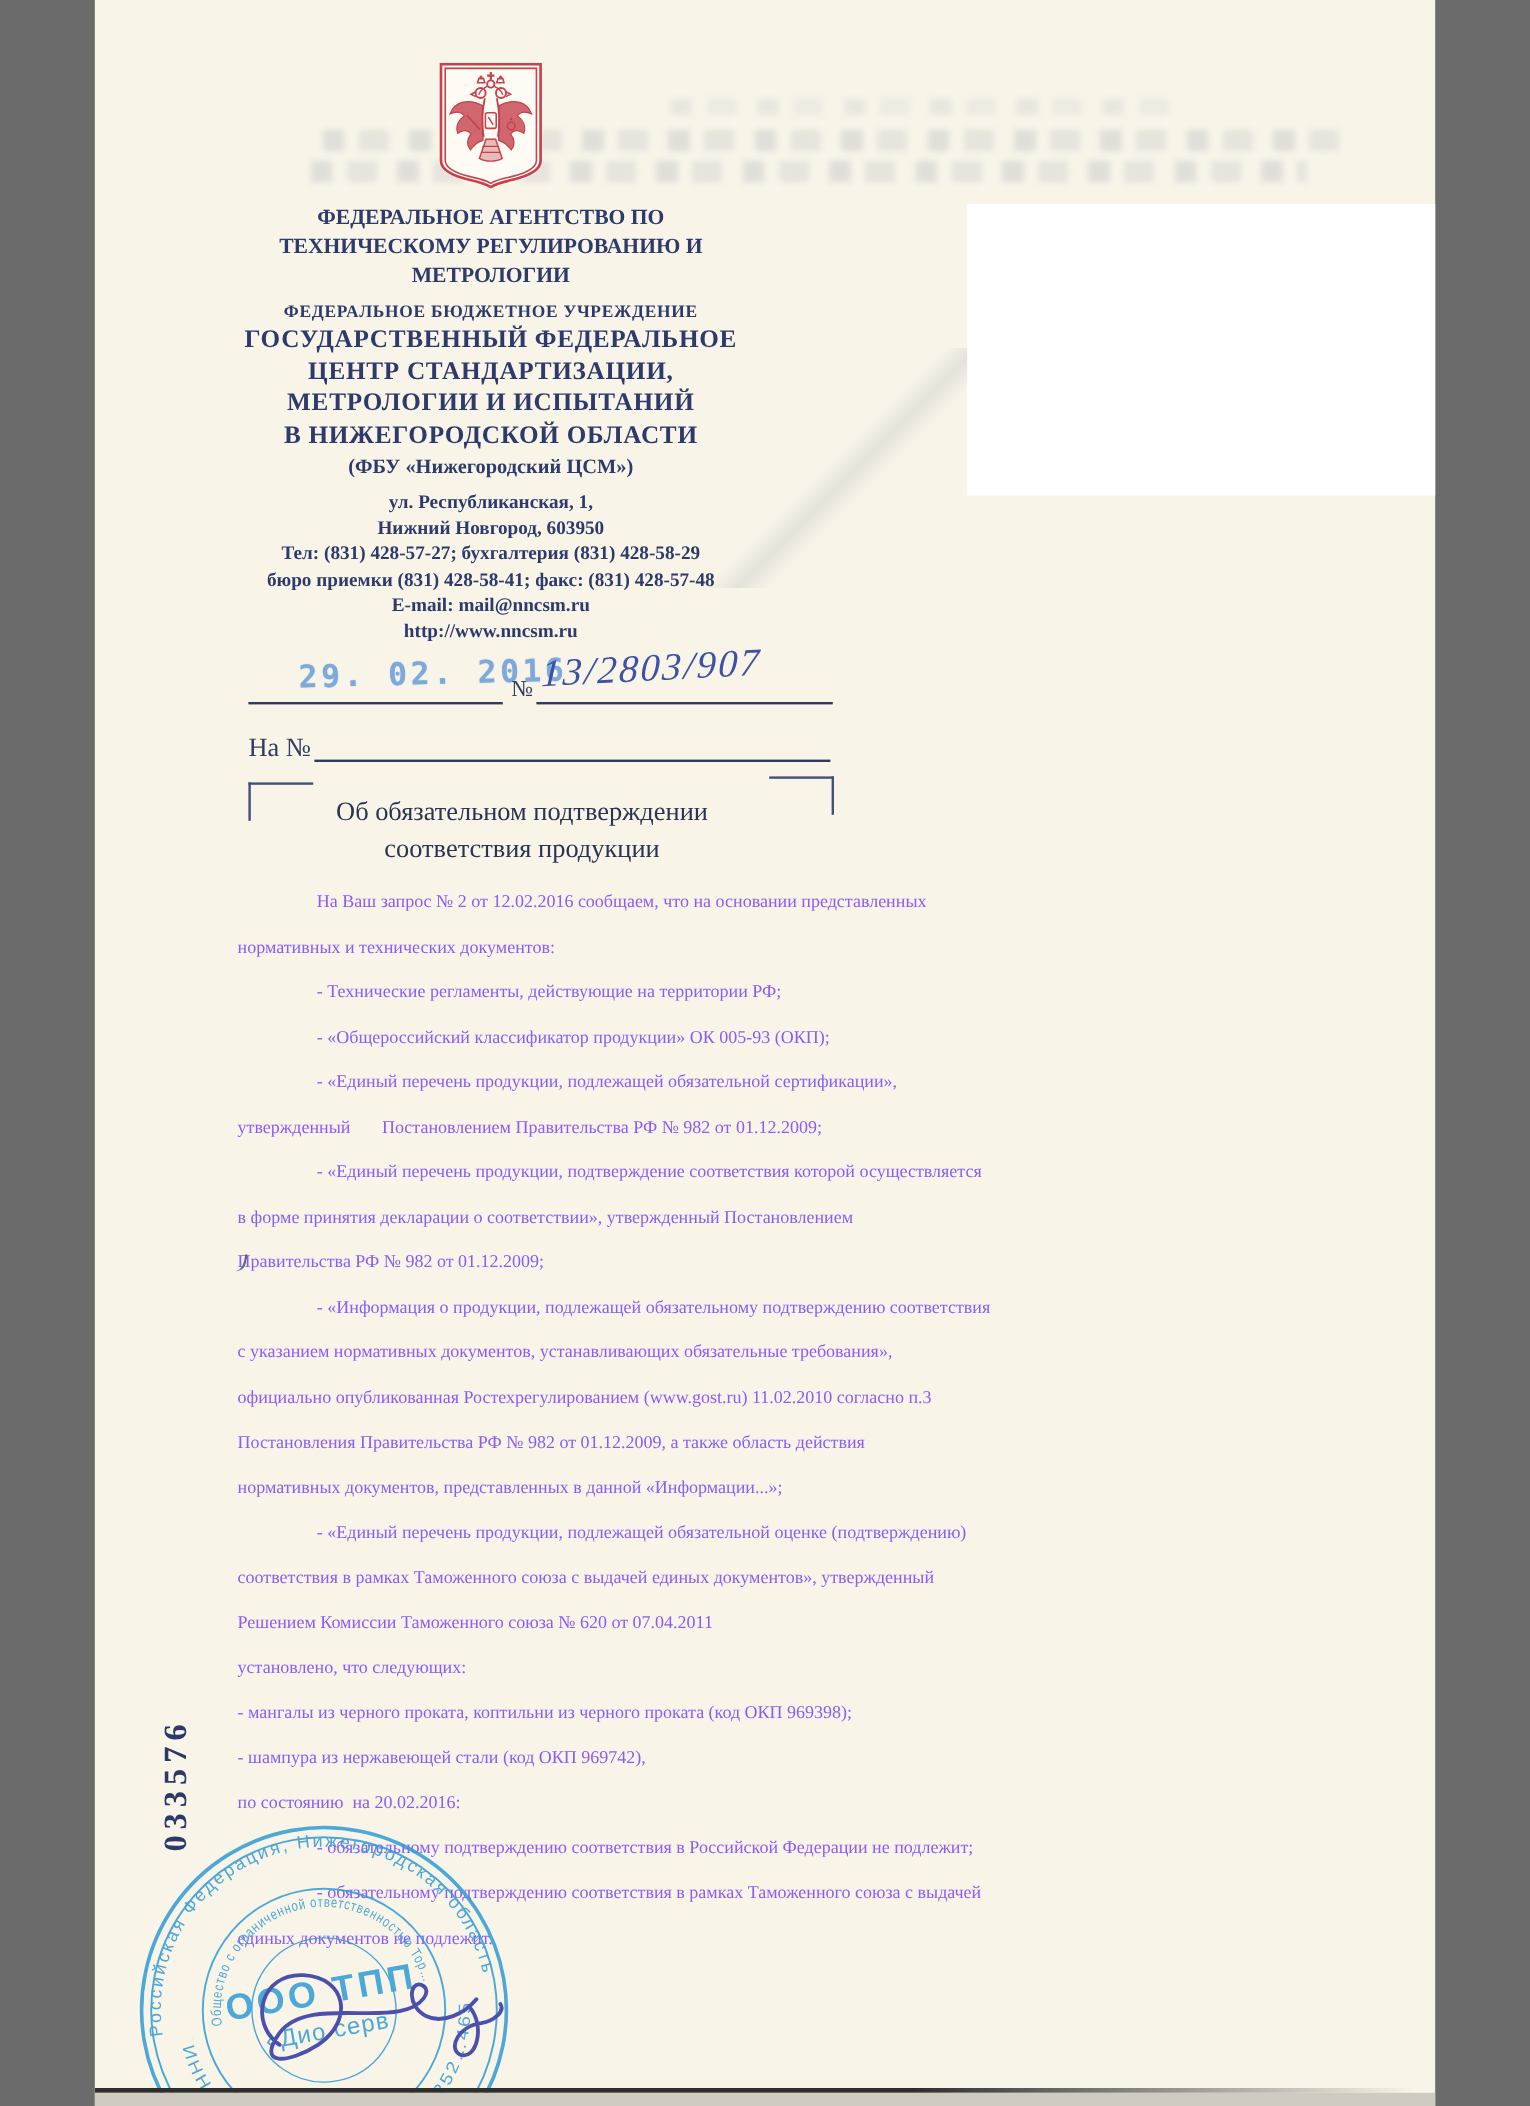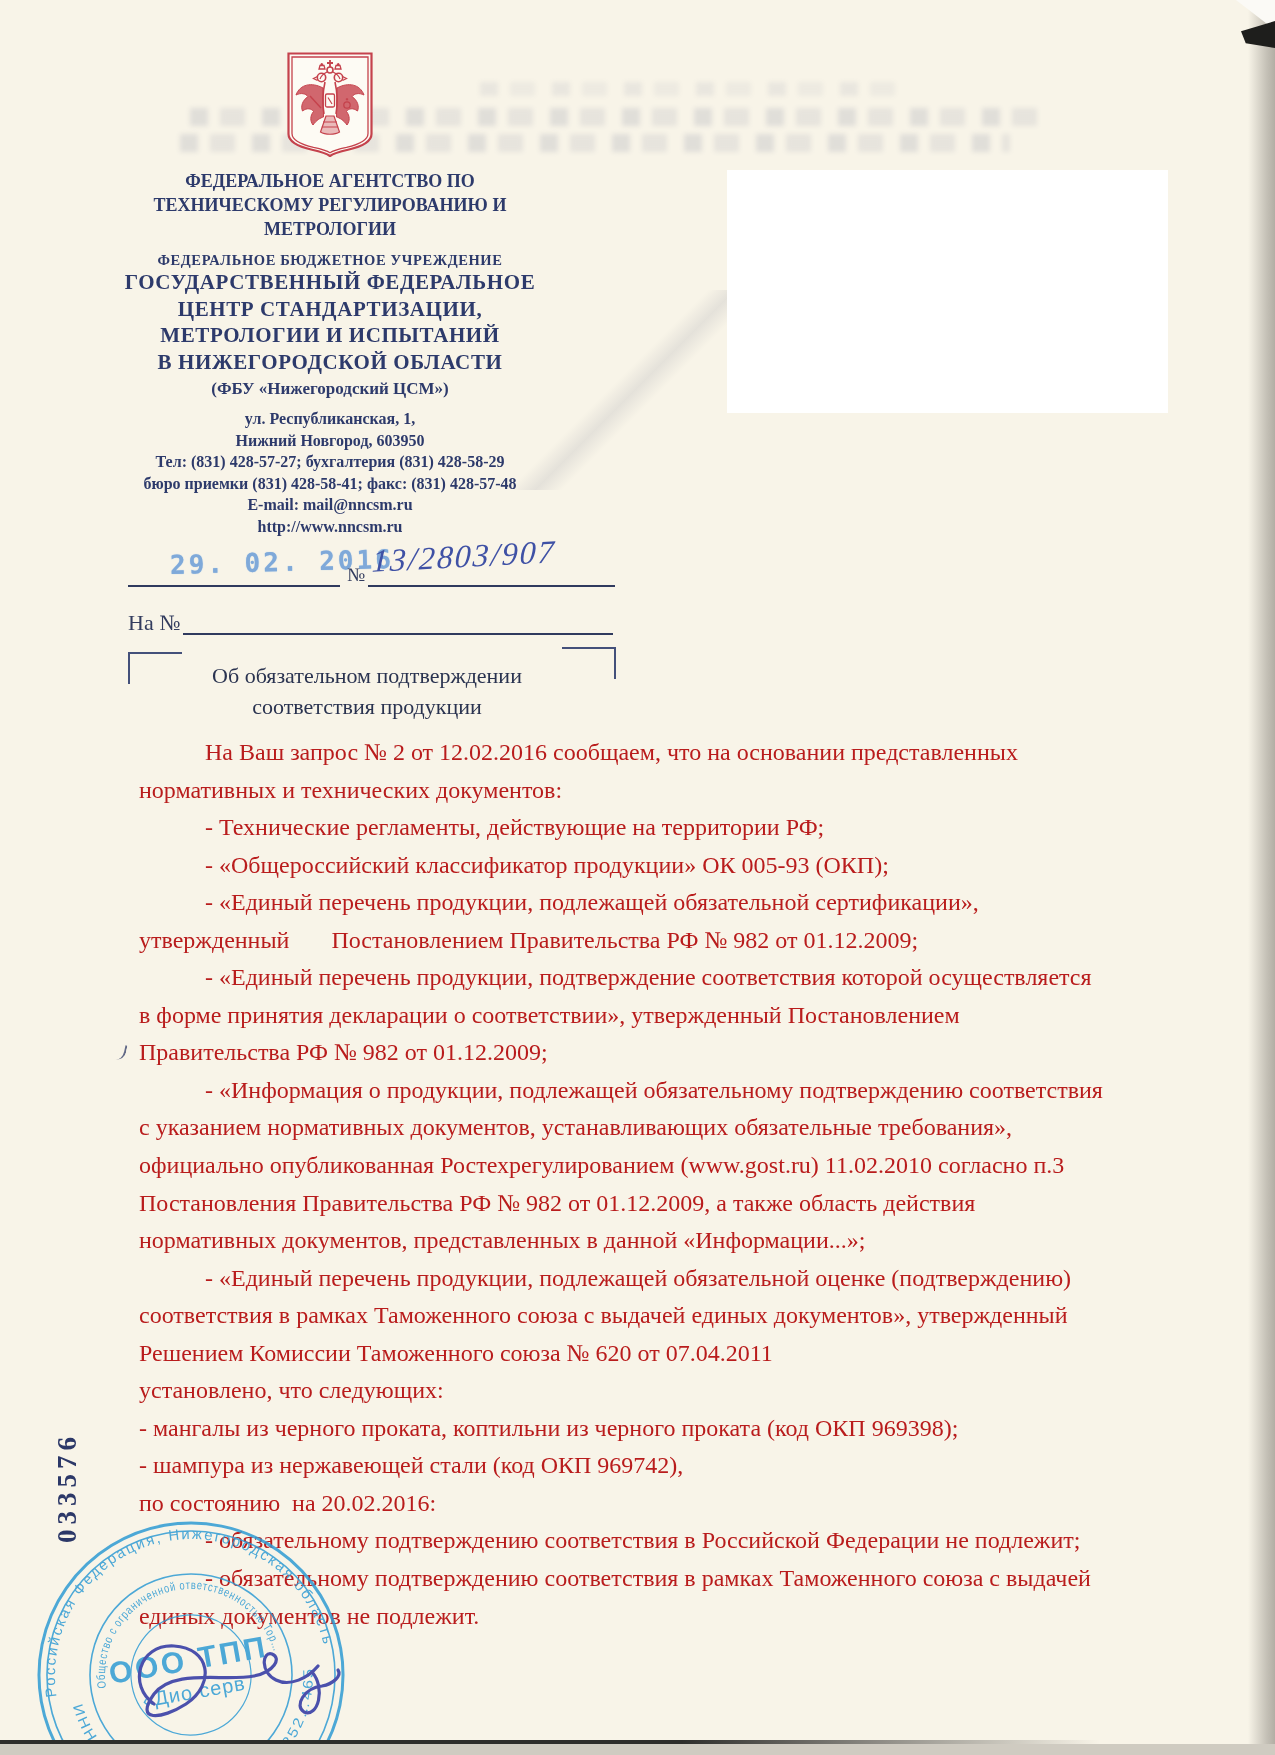--- a/index.html
+++ b/index.html
@@ -1,17 +1,17 @@
 <!DOCTYPE html>
 <html><head>
 <meta charset="utf-8">
 <style>
   html,body{margin:0;padding:0;background:#6b6b6b;}
   .page{
-    position:relative;width:1275px;height:1755px;margin:0 auto;
+    position:relative;width:1117px;height:1755px;margin:0 auto;
     background:#f8f4e8;overflow:hidden;
     font-family:"Liberation Serif",serif;
   }
   
   .letterhead{position:absolute;left:106px;top:50px;width:448px;text-align:center;color:#2d3a6b;}
   .emblem{display:block;margin:0 auto 12px;}
   .lh-agency div{font-size:18px;font-weight:bold;line-height:24px;}
   .lh-orgtype{margin-top:11px;font-size:14.5px;font-weight:bold;letter-spacing:.6px;}
   .lh-orgname div{font-size:21px;font-weight:bold;line-height:26.5px;letter-spacing:.6px;}
   .lh-short{margin-top:4px;font-size:17px;font-weight:bold;}
@@ -25,25 +25,25 @@
   .ref-line1{left:128px;top:585px;width:212px;}
   .ref-line2{left:368px;top:585px;width:247px;}
   .num-label{position:absolute;left:347px;top:564px;font-size:19px;color:#333c5e;}
   .num-value{position:absolute;left:372px;top:538px;font-size:32px;font-style:italic;
     color:#3f51a5;transform:rotate(-3deg) skewX(-6deg);letter-spacing:2px;}
   .reply-label{position:absolute;left:128px;top:610px;font-size:22px;color:#333c5e;}
   .reply-line{left:183px;top:633px;width:430px;}
   .corner{position:absolute;width:52px;height:30px;}
   .corner-left{left:128px;top:652px;border-top:2px solid #44507a;border-left:2px solid #44507a;}
   .corner-right{left:562px;top:647px;border-top:2px solid #44507a;border-right:2px solid #44507a;}
-  .subject{position:absolute;left:157px;top:660px;width:420px;text-align:center;
+  .subject{position:absolute;left:146px;top:660px;width:420px;text-align:center;
     font-size:22px;line-height:31px;color:#2a3350;}
   
-  .body{position:absolute;left:139px;top:734px;width:1008px;font-size:24px;
-    line-height:37.55px;color:#b91c1c;}
+  .body{position:absolute;left:119px;top:734px;width:1008px;font-size:15px;
+    line-height:37.55px;color:#8b5cf6;}
   .body div{white-space:pre-wrap;}
   .body .indent{text-indent:66px;}
   
   .redact{position:absolute;left:727px;top:170px;width:441px;height:243px;background:#ffffff;}
   
   .side-number{position:absolute;left:52px;top:1543px;width:170px;
     transform:rotate(-90deg);transform-origin:0 0;
     font-size:27px;font-weight:bold;letter-spacing:5px;color:#2c3868;}
   
   .seal{position:absolute;left:8px;top:1492px;opacity:.85;}

